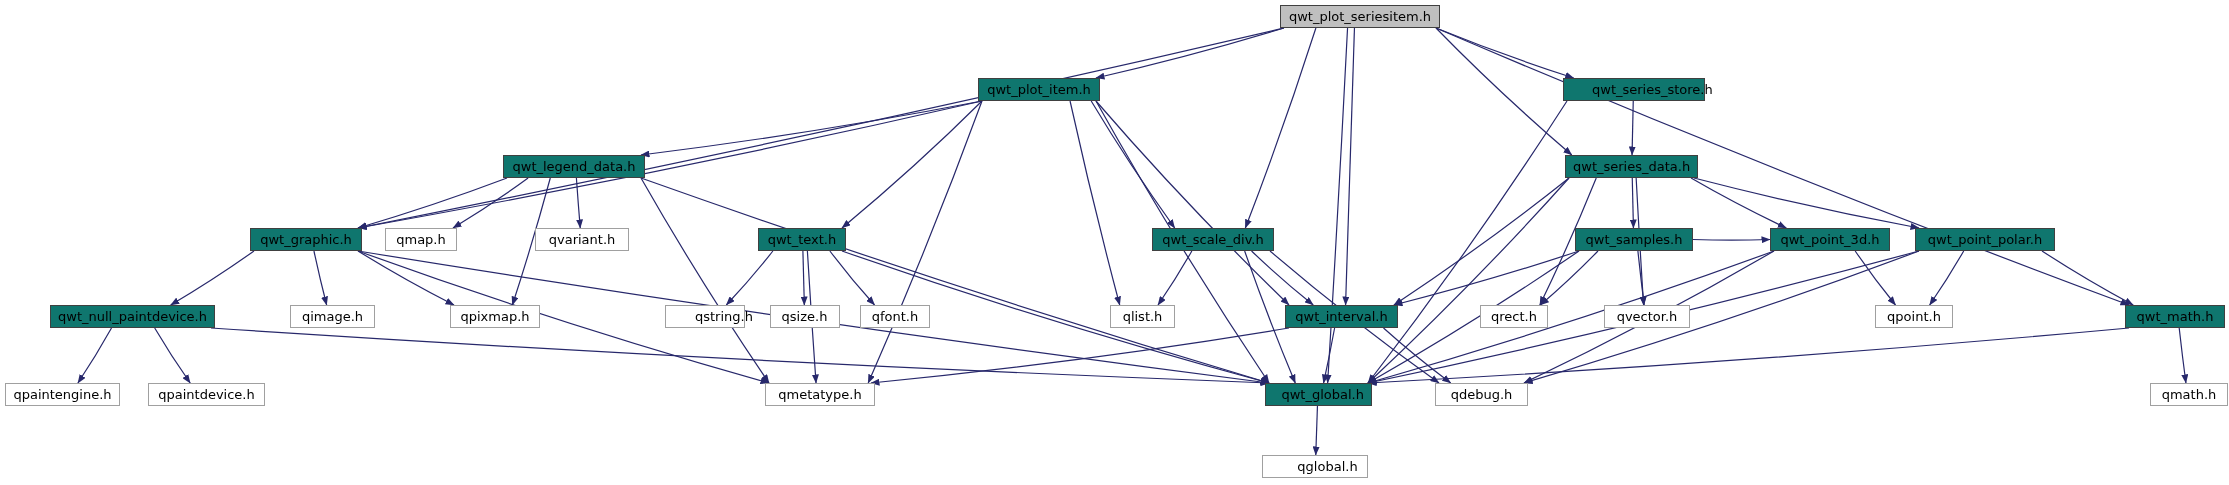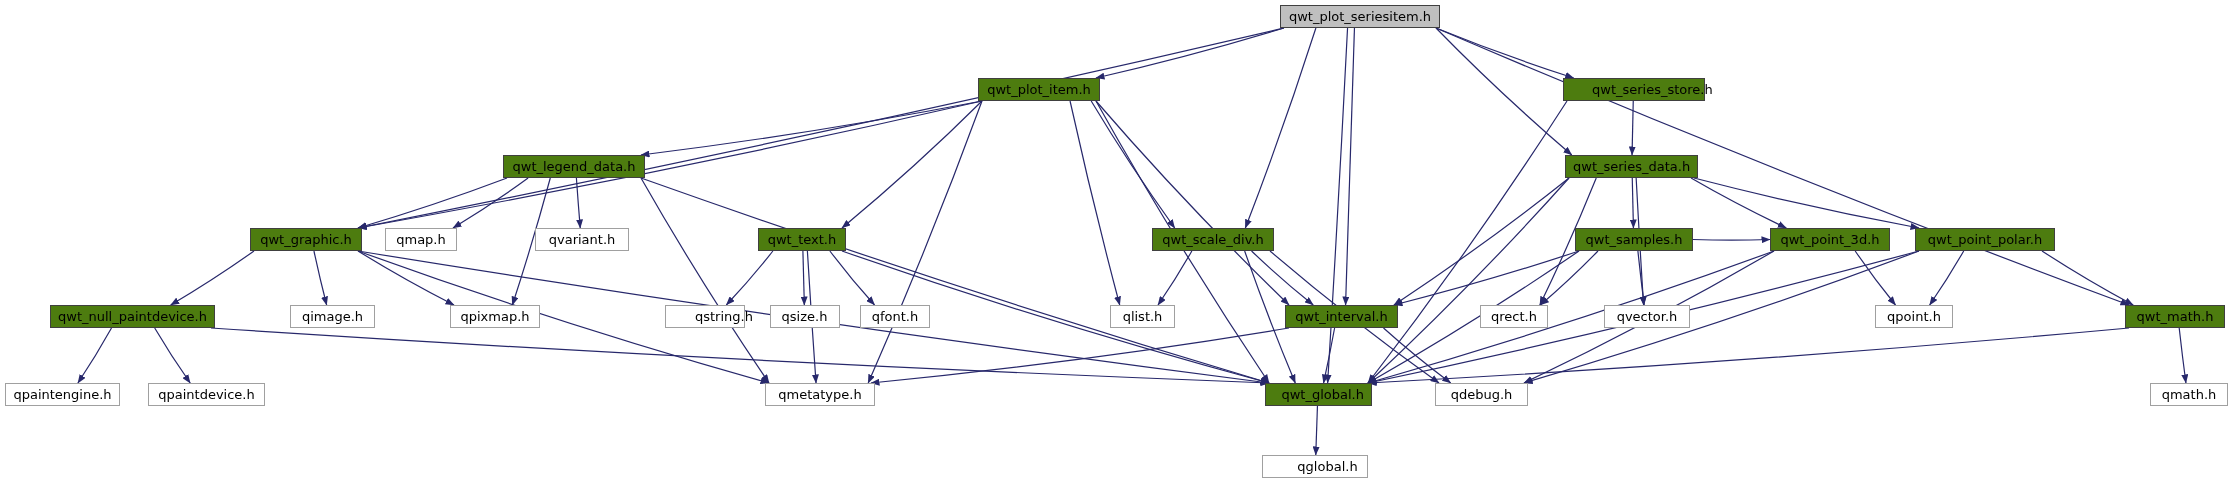--- a/index.html
+++ b/index.html
@@ -25,21 +25,21 @@
     background:#ffffff;
     color:#000000;
     font-size:13px;
     text-align:center;
     white-space:nowrap;
     padding:0 7px;
     letter-spacing:0px;
   }
   .node.qwt{
     border:1px solid #404040;
-    background:#4d7c0f;
+    background:#0f766e;
   }
   .node.root{
     border:1px solid #404040;
     background:#bfbfbf;
   }
 </style>
 </head>
 <body>
 
 <div id="canvas">

